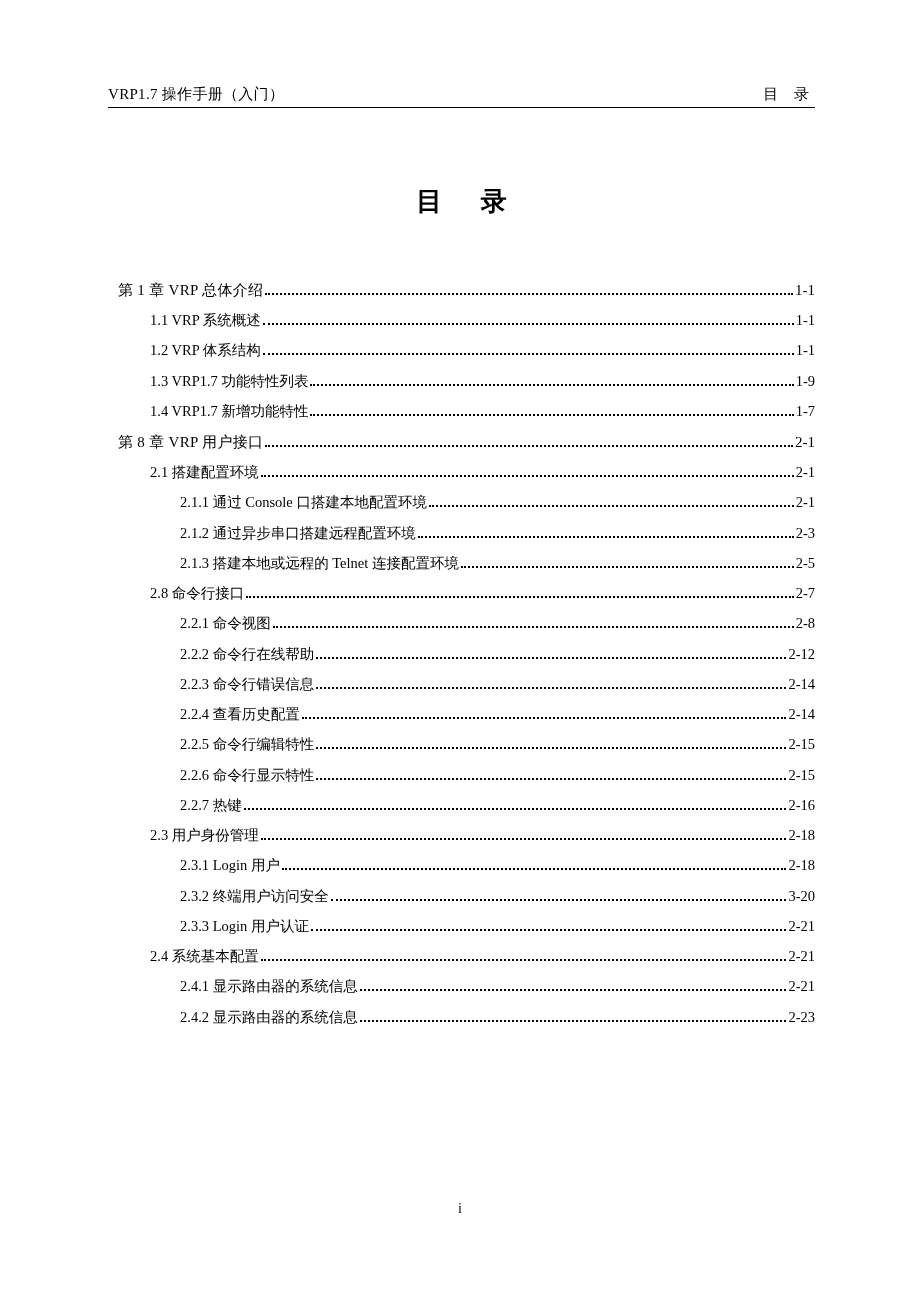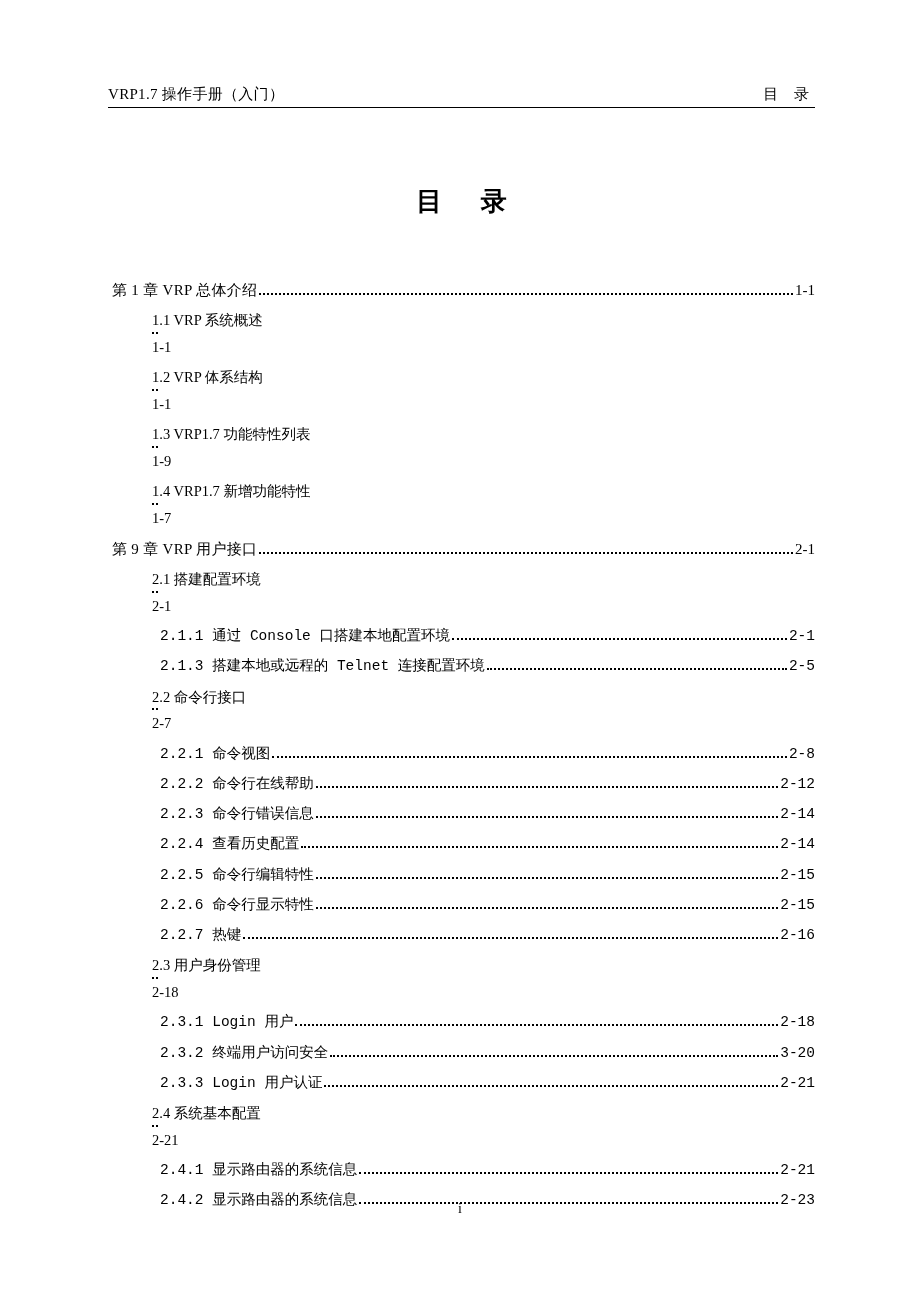--- a/index.html
+++ b/index.html
@@ -55,33 +55,31 @@
     .dots {
       flex: 1;
       border-bottom: 2px dotted #000;
       margin: 0 2px 3px 2px;
       min-width: 6px;
     }
     .toc-page {
       white-space: nowrap;
     }
     .level-chapter {
-      margin-left: 4px;
+      margin-left: 10px;
       font-size: 15px;
     }
     .level-chapter .toc-label {
       letter-spacing: 0.3px;
     }
     .level-section {
       margin-left: 42px;
-      flex-direction: column;
     }
     .level-subsection {
-      margin-left: 52px;
-      font-family: Liberation Mono, monospace;
+      margin-left: 72px;
     }
     .page-number {
       position: absolute;
       bottom: 85px;
       left: 0;
       right: 0;
       text-align: center;
       font-size: 14px;
       font-family: "Times New Roman", serif;
     }
@@ -118,41 +116,46 @@
         <span class="toc-label">1.3 VRP1.7 功能特性列表</span>
         <span class="dots"></span>
         <span class="toc-page">1-9</span>
       </div>
       <div class="toc-entry level-section">
         <span class="toc-label">1.4 VRP1.7 新增功能特性</span>
         <span class="dots"></span>
         <span class="toc-page">1-7</span>
       </div>
       <div class="toc-entry level-chapter">
-        <span class="toc-label">第 9 章  VRP 用户接口</span>
+        <span class="toc-label">第 8 章  VRP 用户接口</span>
         <span class="dots"></span>
         <span class="toc-page">2-1</span>
       </div>
       <div class="toc-entry level-section">
         <span class="toc-label">2.1  搭建配置环境</span>
         <span class="dots"></span>
         <span class="toc-page">2-1</span>
       </div>
       <div class="toc-entry level-subsection">
         <span class="toc-label">2.1.1  通过 Console 口搭建本地配置环境</span>
         <span class="dots"></span>
         <span class="toc-page">2-1</span>
       </div>
       <div class="toc-entry level-subsection">
+        <span class="toc-label">2.1.2  通过异步串口搭建远程配置环境</span>
+        <span class="dots"></span>
+        <span class="toc-page">2-3</span>
+      </div>
+      <div class="toc-entry level-subsection">
         <span class="toc-label">2.1.3  搭建本地或远程的 Telnet 连接配置环境</span>
         <span class="dots"></span>
         <span class="toc-page">2-5</span>
       </div>
       <div class="toc-entry level-section">
-        <span class="toc-label">2.2  命令行接口</span>
+        <span class="toc-label">2.8  命令行接口</span>
         <span class="dots"></span>
         <span class="toc-page">2-7</span>
       </div>
       <div class="toc-entry level-subsection">
         <span class="toc-label">2.2.1  命令视图</span>
         <span class="dots"></span>
         <span class="toc-page">2-8</span>
       </div>
       <div class="toc-entry level-subsection">
         <span class="toc-label">2.2.2  命令行在线帮助</span>

